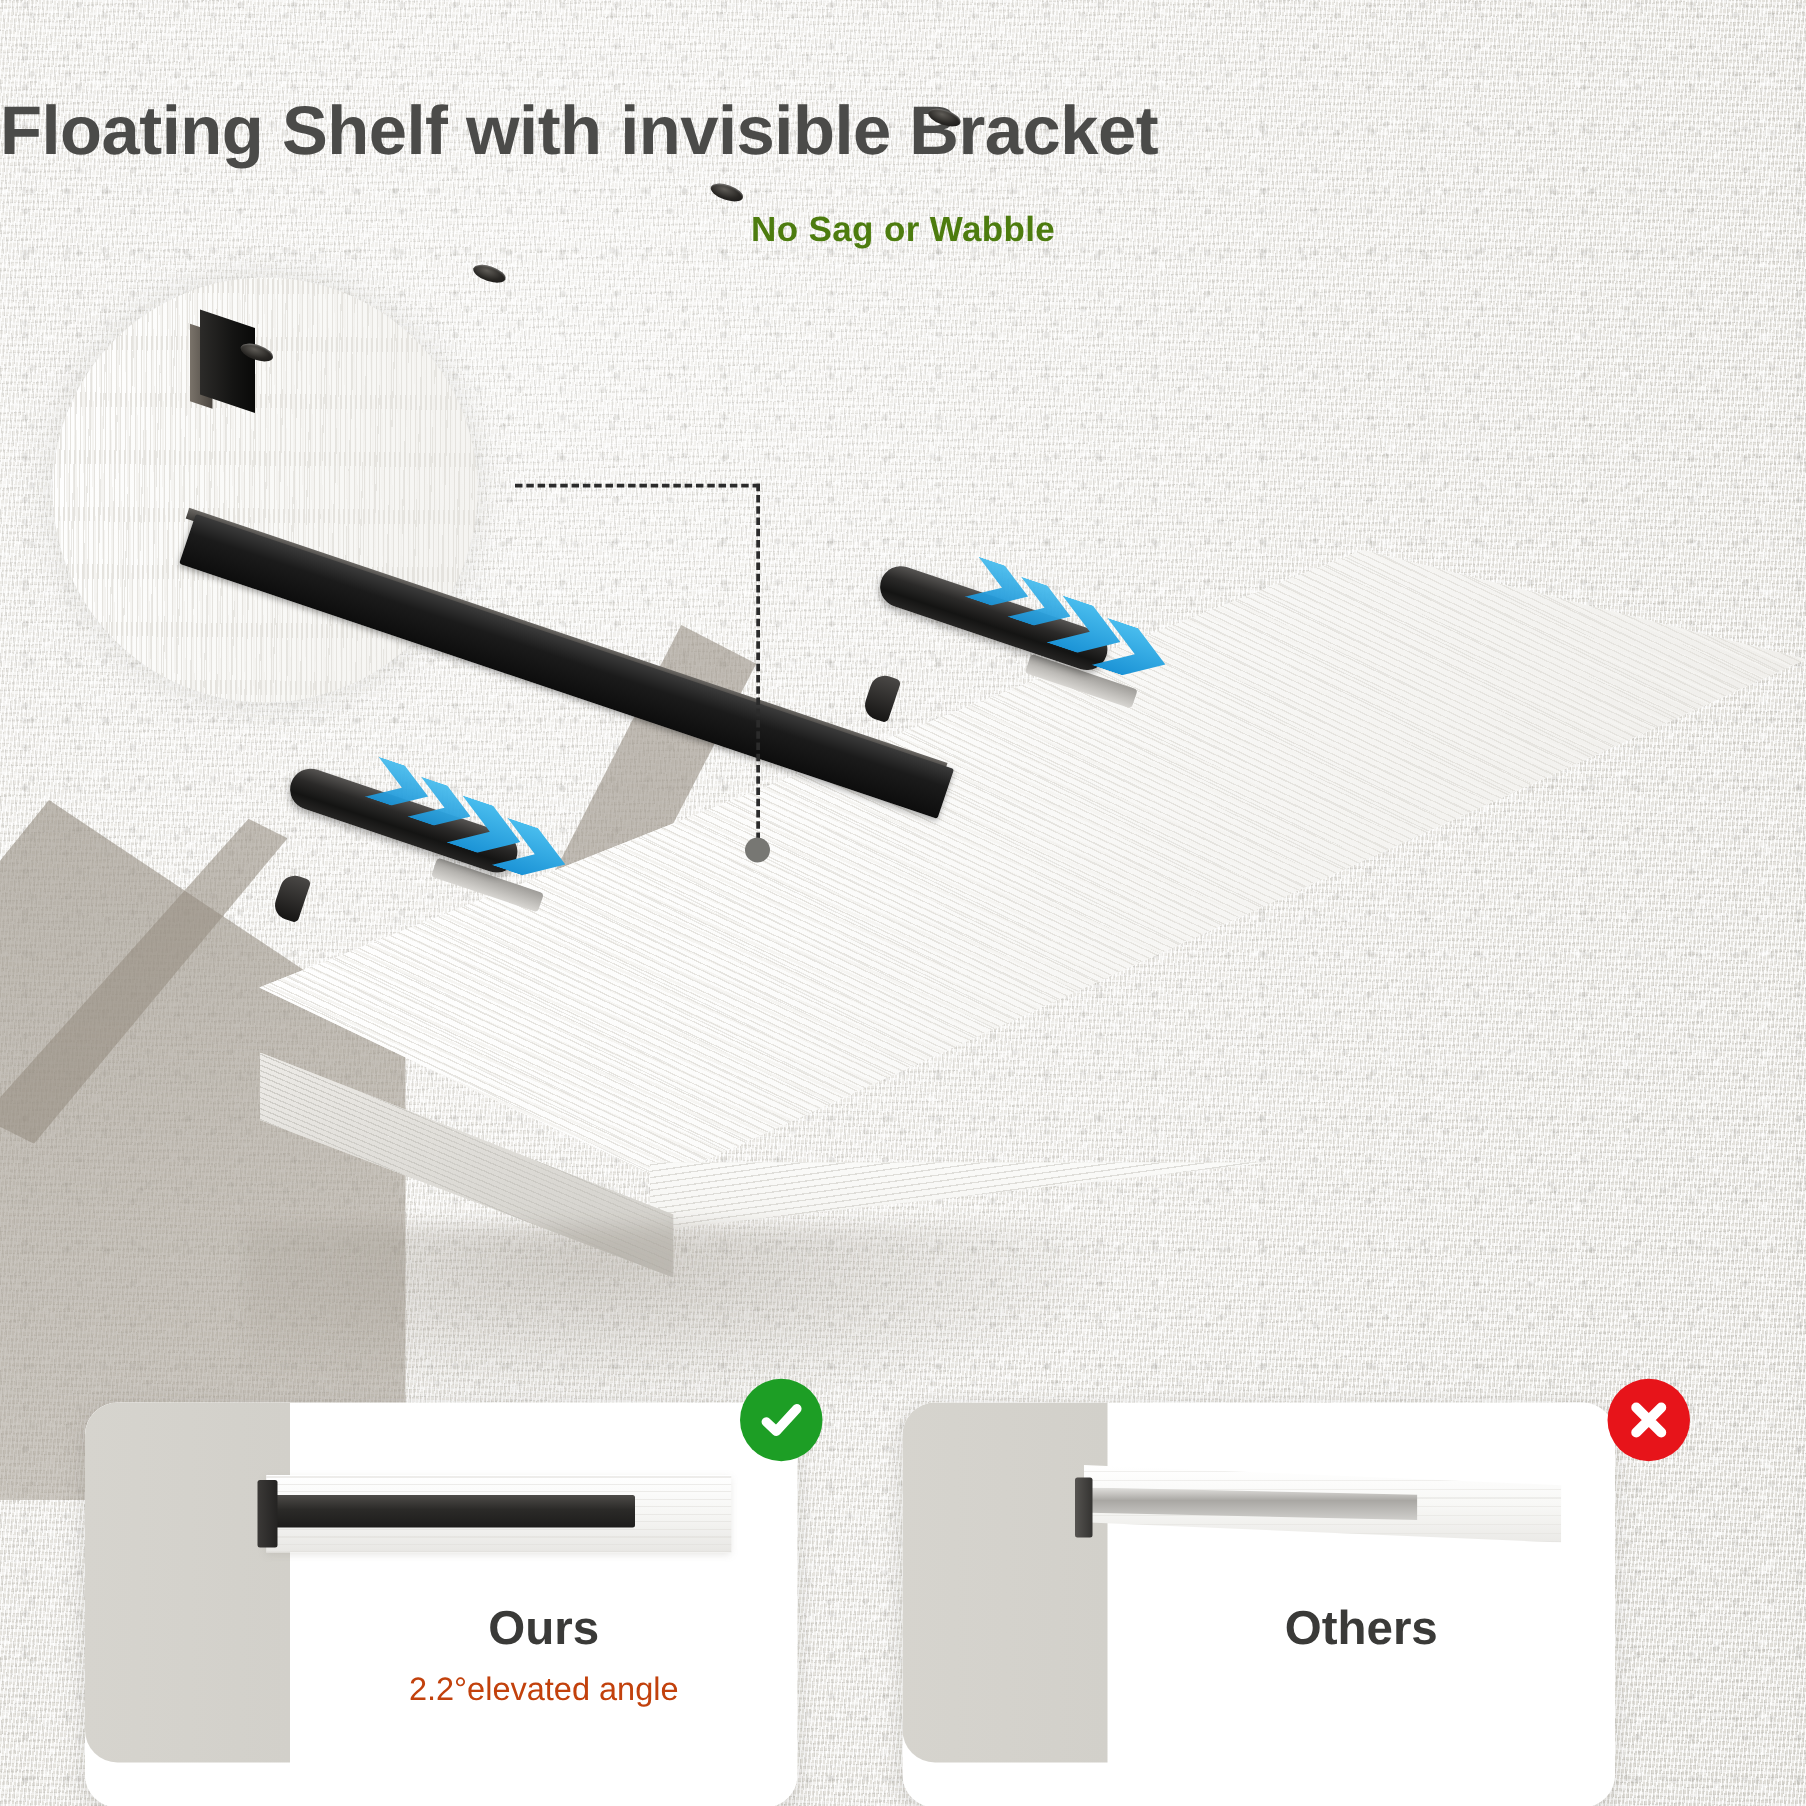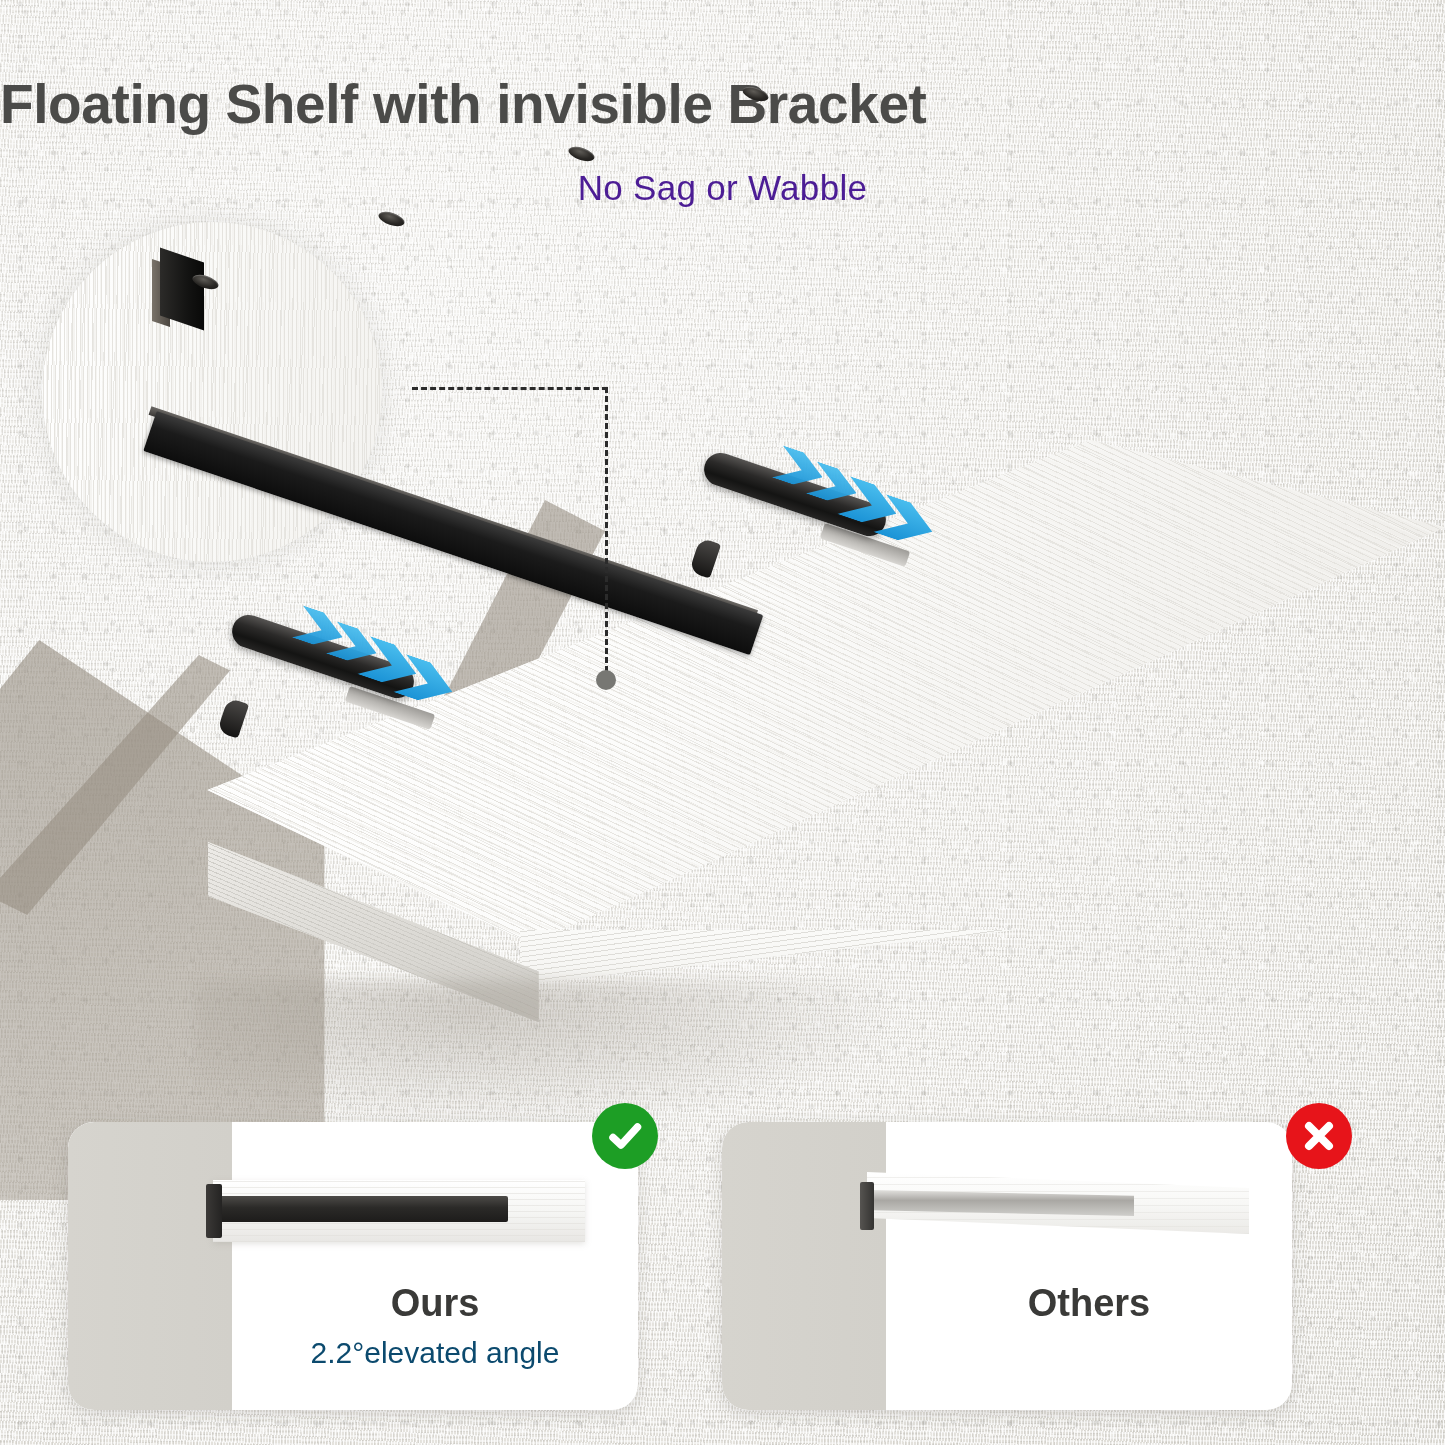--- a/index.html
+++ b/index.html
@@ -56,23 +56,23 @@
     font-weight: 700;
     color: #4b4b49;
     letter-spacing: -0.4px;
     white-space: nowrap;
   }
   .subtitle {
     position: absolute;
     left: 0; right: 0;
     top: 168px;
     text-align: center;
-    font-size: 35px;
-    font-weight: 400;
-    color: #4c1d95;
+    font-size: 28px;
+    font-weight: 700;
+    color: #4d7c0f;
     letter-spacing: 0.3px;
   }
 
   
   .texture-circle {
     position: absolute;
     left: 42px; top: 222px;
     width: 340px; height: 340px;
     border-radius: 50%;
     background-color: #fbfbfa;
@@ -266,21 +266,21 @@
 
   
   .cards {
     position: absolute;
     left: 0; top: 1122px;
     width: 1445px; height: 300px;
   }
   .card {
     position: absolute;
     top: 0;
-    width: 570px; height: 288px;
+    width: 570px; height: 324px;
     border-radius: 26px;
     background: #ffffff;
     box-shadow: 0 4px 16px rgba(120,116,108,.22);
     overflow: hidden;
   }
   .card.left  { left: 68px; }
   .card.right { left: 722px; }
 
   .card-wall {
     position: absolute;
@@ -349,23 +349,23 @@
     text-align: center;
     font-size: 38px;
     font-weight: 700;
     color: #3a3a38;
   }
   .card-sub {
     position: absolute;
     left: 164px; right: 0;
     top: 214px;
     text-align: center;
-    font-size: 30px;
+    font-size: 26px;
     font-weight: 400;
-    color: #0c4a6e;
+    color: #c2410c;
   }
 
   
   .badge {
     position: absolute;
     width: 66px; height: 66px;
     border-radius: 50%;
     display: flex; align-items: center; justify-content: center;
   }
   .badge.ok  { left: 592px; top: 1103px; background: #1d9e25; }

